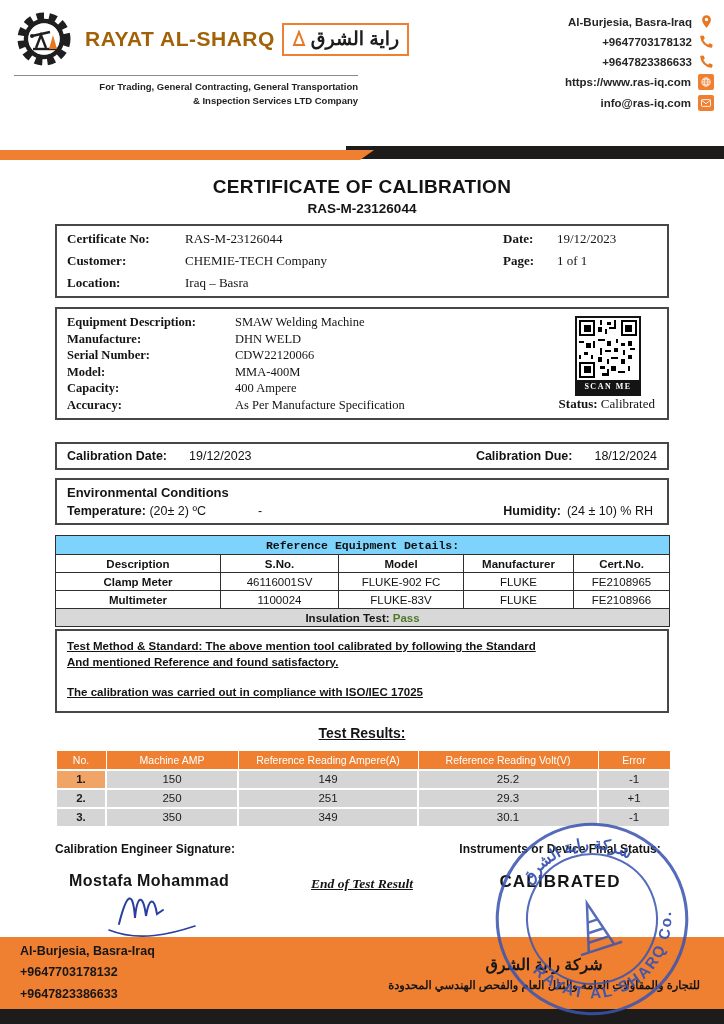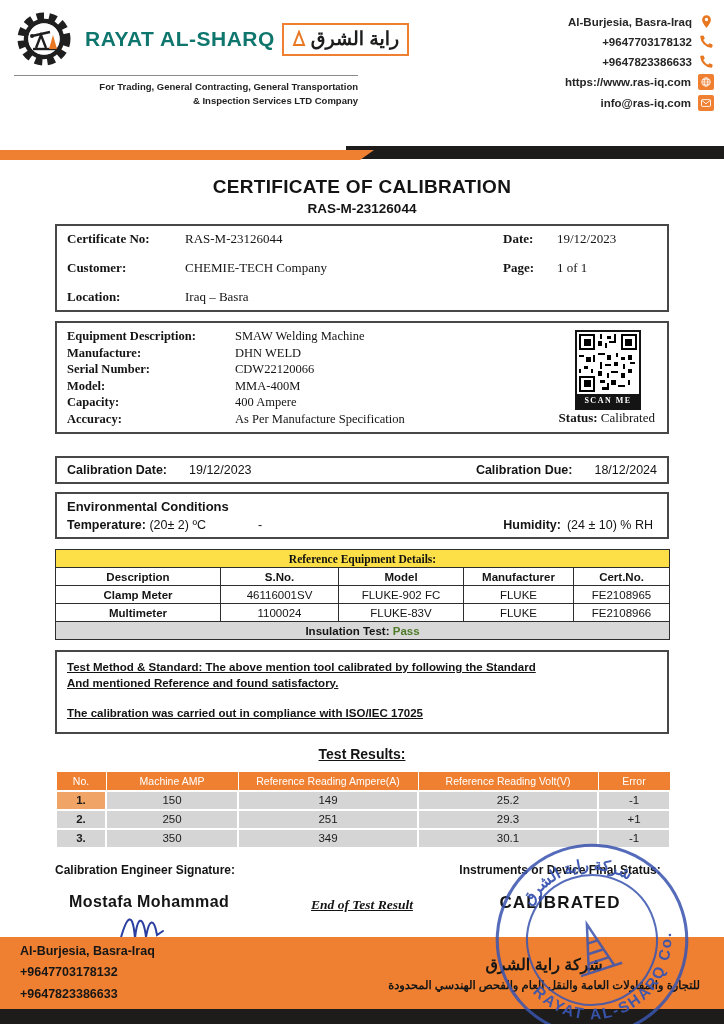--- a/index.html
+++ b/index.html
@@ -5,62 +5,62 @@
   *{margin:0;padding:0;box-sizing:border-box}
   html,body{background:#fff}
   body{font-family:"Liberation Sans",sans-serif;color:#141414}
   .page{position:relative;width:724px;height:1024px;margin:0 auto;background:#fff;overflow:hidden}
   .b{font-weight:bold}
   .serif{font-family:"Liberation Serif",serif}
 
   
   .hdr{position:relative;height:162px;padding:10px 0 0 14px}
   .logo-row{display:flex;align-items:center;gap:7px}
-  .brand{font-size:21px;font-weight:bold;letter-spacing:.5px;color:#0f766e;white-space:nowrap}
+  .brand{font-size:21px;font-weight:bold;letter-spacing:.5px;color:#a16207;white-space:nowrap}
   .brand-ar{display:flex;align-items:center;gap:5px;border:2px solid #EF8032;padding:2px 8px 4px;font-size:19px;font-weight:bold;color:#1c1c1c}
   .tagline{width:344px;margin-top:7px;border-top:1px solid #8a8a8a;padding-top:4px;text-align:right;font-size:9.5px;font-weight:bold;line-height:1.5;color:#222}
   .contact{position:absolute;top:14px;right:10px;display:flex;flex-direction:column;gap:5px;align-items:flex-end;font-size:11.5px;font-weight:bold;color:#262626}
   .c-line{display:flex;align-items:center;gap:7px}
   .sq{width:16px;height:16px;background:#EF8032;display:flex;align-items:center;justify-content:center;border-radius:2px;flex:none}
   .band{position:absolute;left:0;right:0;top:146px;height:16px}
   .band-dark{position:absolute;left:346px;right:0;top:0;height:13px;background:#1d1c1a}
   .band-orange{position:absolute;left:0;top:4px;width:374px;height:10px;background:#EF8032;clip-path:polygon(0 0,100% 0,calc(100% - 14px) 100%,0 100%)}
 
   
   .doc-title{margin-top:14px;text-align:center;font-size:19px;font-weight:bold;letter-spacing:.3px}
   .doc-number{margin-top:3px;text-align:center;font-size:13.5px;font-weight:bold}
 
   
   .bx{margin:8px 55px 0;border:2px solid #474747;padding:5px 10px;background:#fff}
-  .info-grid{display:grid;grid-template-columns:118px 1fr 54px 100px;row-gap:13px;font-size:13px}
+  .info-grid{display:grid;grid-template-columns:118px 1fr 54px 100px;row-gap:6px;font-size:13px}
   .equip{position:relative;margin-top:9px;min-height:112px;}
   .eq-row{display:grid;grid-template-columns:168px 1fr;font-size:12.5px;line-height:16.5px}
   .qr-box{position:absolute;top:7px;right:26px;width:66px;background:#fff;border:2px solid #141414;padding:2px 2px 0}
   .qr-box svg{display:block;width:58px;height:58px;margin:0 auto}
   .scanme{margin:2px -2px 0;background:#141414;color:#fff;text-align:center;font-size:8px;font-weight:bold;letter-spacing:1.5px;padding:2px 0 3px}
   .status{position:absolute;right:12px;bottom:6px;font-size:13px}
 
   .cal{margin-top:22px;display:flex;justify-content:space-between;font-size:12.5px}
   .grp{display:flex;gap:22px;white-space:nowrap}
 
   .env{margin-top:8px;font-size:12.5px}
   .env-title{font-weight:bold;font-size:13px}
   .env-row{display:flex;margin-top:4px}
   .env-dash{margin-left:52px}
   .env-right{margin-left:auto;padding-right:4px;display:flex;gap:6px}
 
   
   table{border-collapse:collapse;width:614px;margin:10px 55px 0;table-layout:fixed}
   .ref-table td{border:1px solid #2e2e2e;padding:2.5px 4px;text-align:center;font-size:11.5px}
-  .rt-title{background:#fde047;font-family:Liberation Serif, serif;font-weight:bold;font-size:13.5px;color:#101010}
+  .rt-title{background:#7dd3fc;font-family:Liberation Mono, monospace;font-weight:bold;font-size:13.5px;color:#101010}
   .rt-head td{font-weight:bold}
   .rt-insulation{background:#D8D8D8;font-size:12.5px;font-weight:bold}
   .pass{color:#4E7A28}
 
-  .method{margin-top:10px;padding:8px 10px 10px;font-size:11.5px;font-weight:bold;line-height:1.35}
+  .method{margin-top:2px;padding:8px 10px 10px;font-size:11.5px;font-weight:bold;line-height:1.35}
   .method .u{text-decoration:underline}
   .method .gap{height:15px}
 
   .res-title{margin-top:12px;text-align:center;font-family:Liberation Sans, sans-serif;font-weight:bold;font-size:14px;text-decoration:underline}
 
   .res-table{margin-top:9px}
   .res-table th{background:#EF8032;color:#fff;font-weight:normal;font-size:10.5px;border:1.5px solid #fff;padding:3px 2px}
   .res-table td{background:#D5D5D5;border:2px solid #fff;font-size:11.5px;color:#1c1c1c;text-align:center;padding:2.5px 2px}
   .res-table td.no{font-weight:bold}
   .res-table td.no-orange{background:#F0A566}

